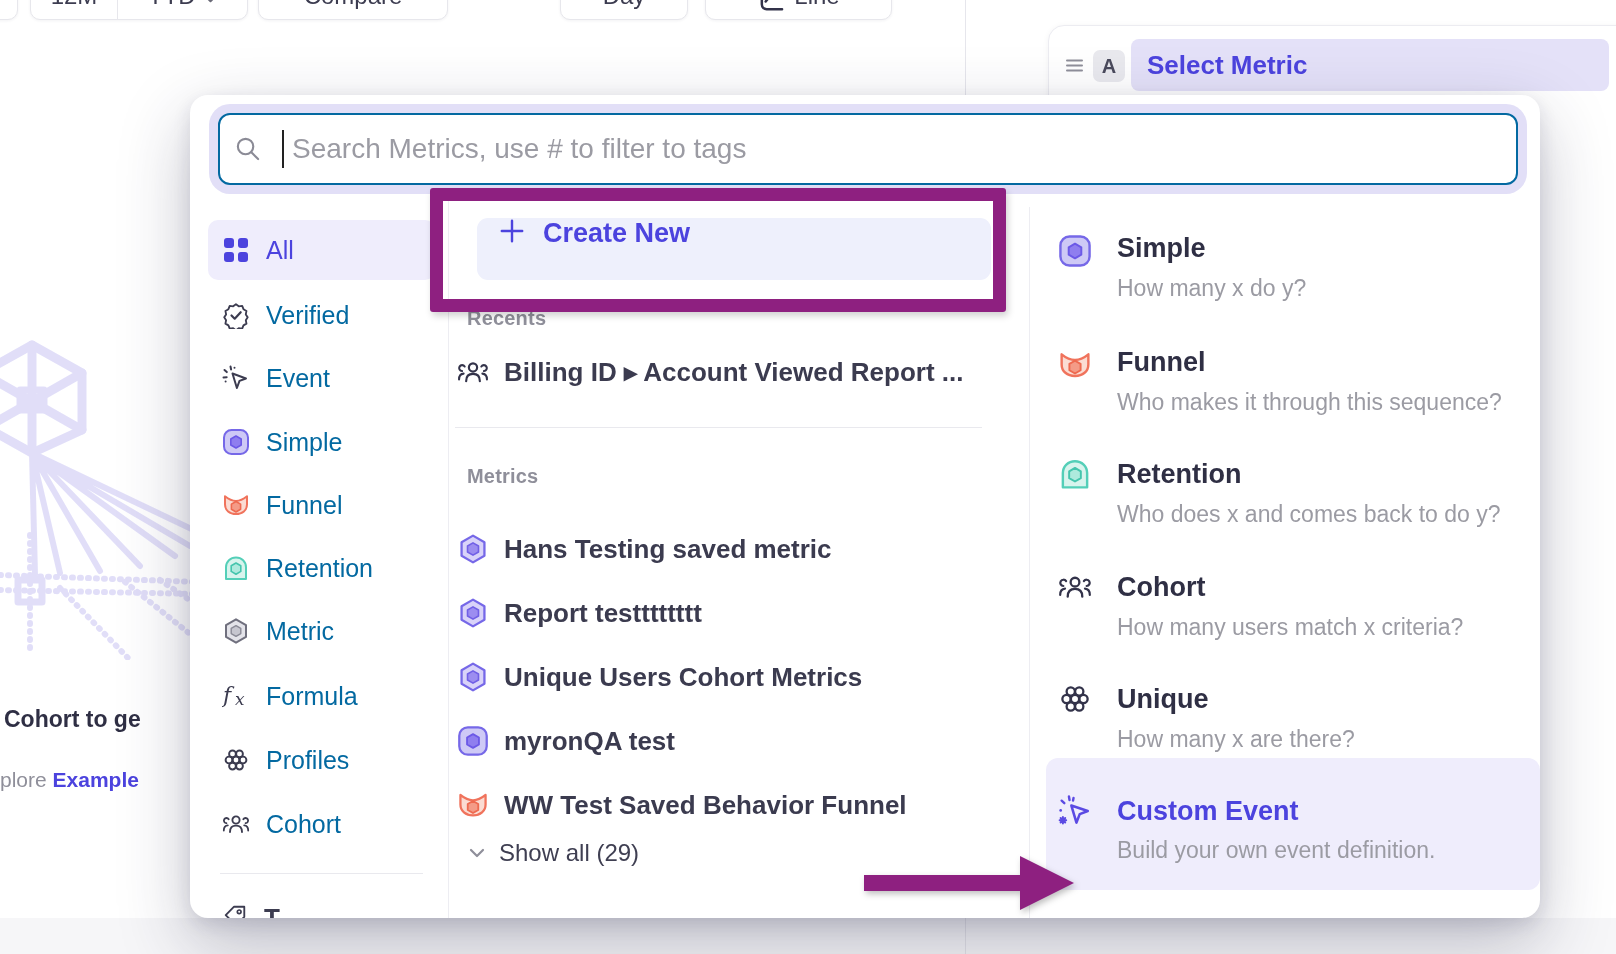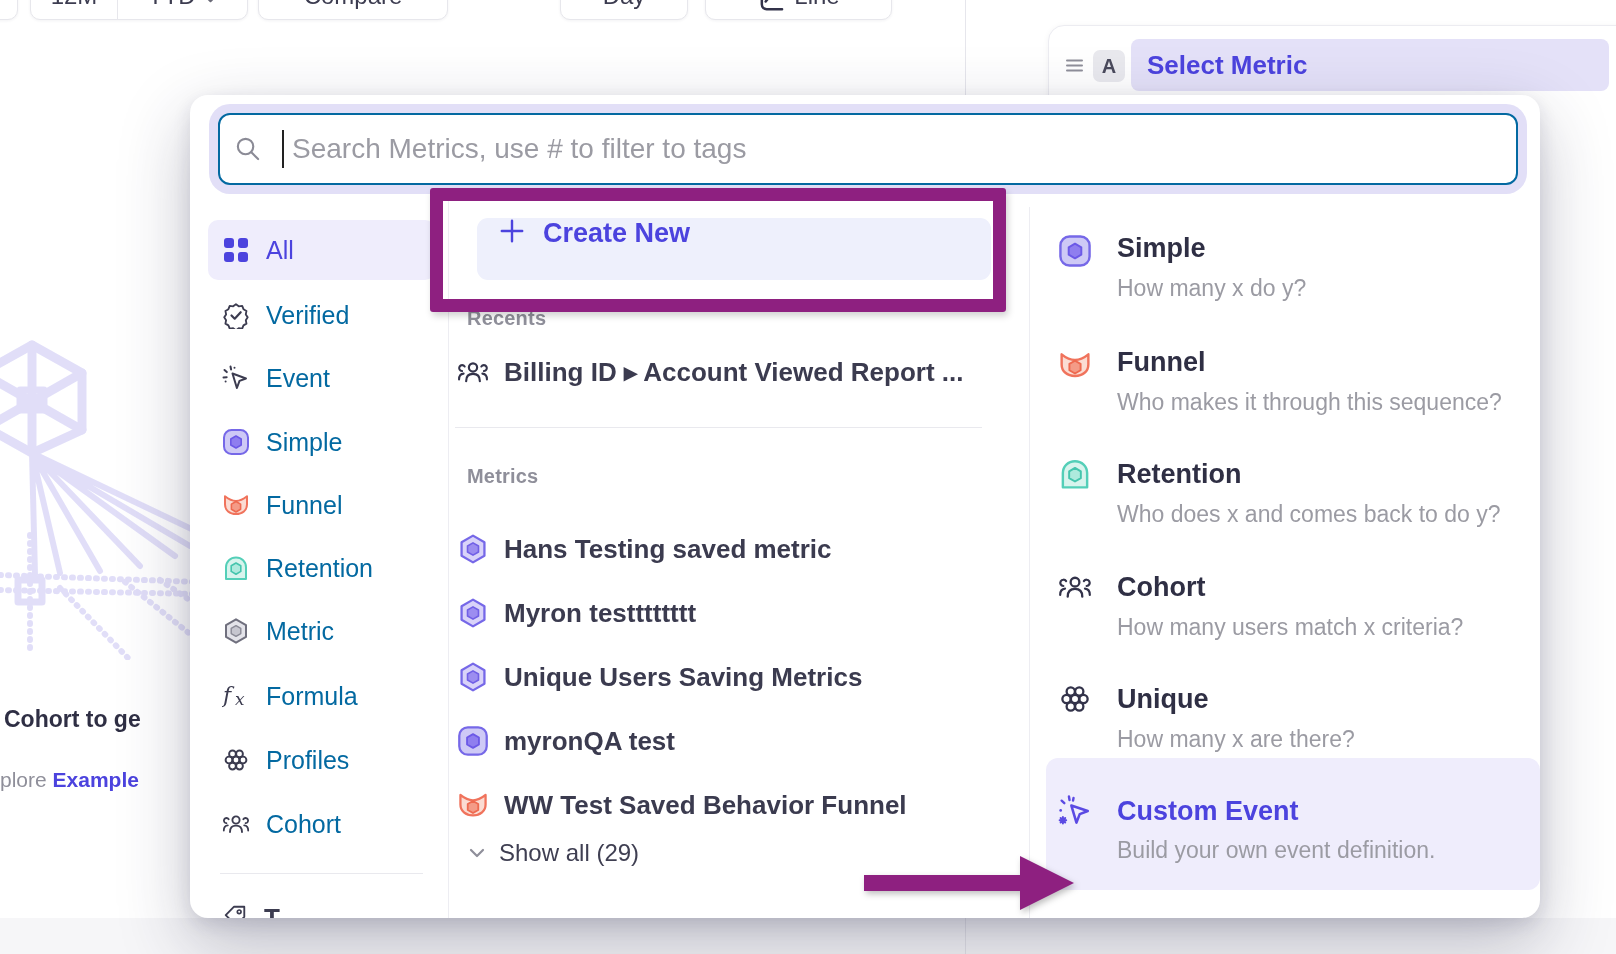--- a/index.html
+++ b/index.html
@@ -339,27 +339,27 @@
     <div class="mid-row" style="top:430px">
       <svg class="ic">
           <use href="#sym-saved-metric"></use>
         </svg>
       <span>Hans Testing saved metric</span>
     </div>
     <div class="mid-row" style="top:494px">
       <svg class="ic">
           <use href="#sym-saved-metric"></use>
         </svg>
-      <span>Myron testttttttt</span>
+      <span>Report testttttttt</span>
     </div>
     <div class="mid-row" style="top:558px">
       <svg class="ic">
           <use href="#sym-saved-metric"></use>
         </svg>
-      <span>Unique Users Saving Metrics</span>
+      <span>Unique Users Cohort Metrics</span>
     </div>
     <div class="mid-row" style="top:622px">
       <svg class="ic">
           <use href="#sym-simple"></use>
         </svg>
       <span>myronQA test</span>
     </div>
     <div class="mid-row" style="top:686px">
       <svg class="ic">
           <use href="#sym-funnel"></use>

